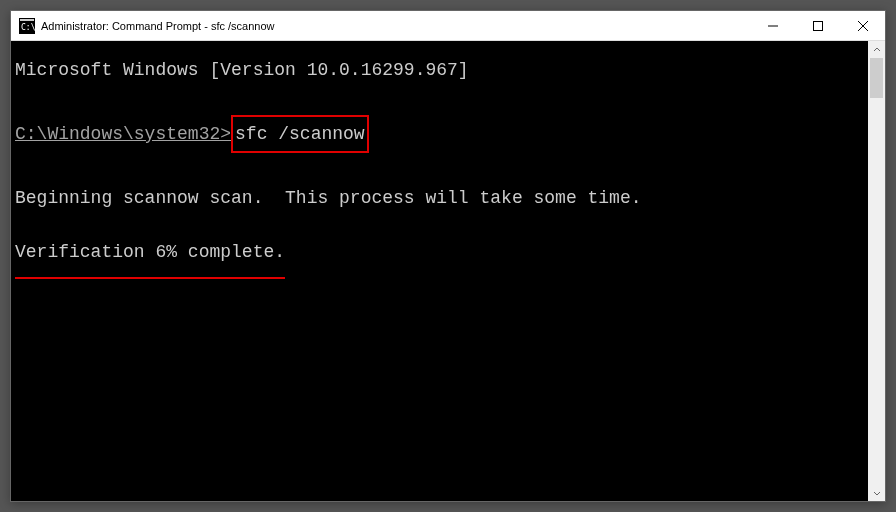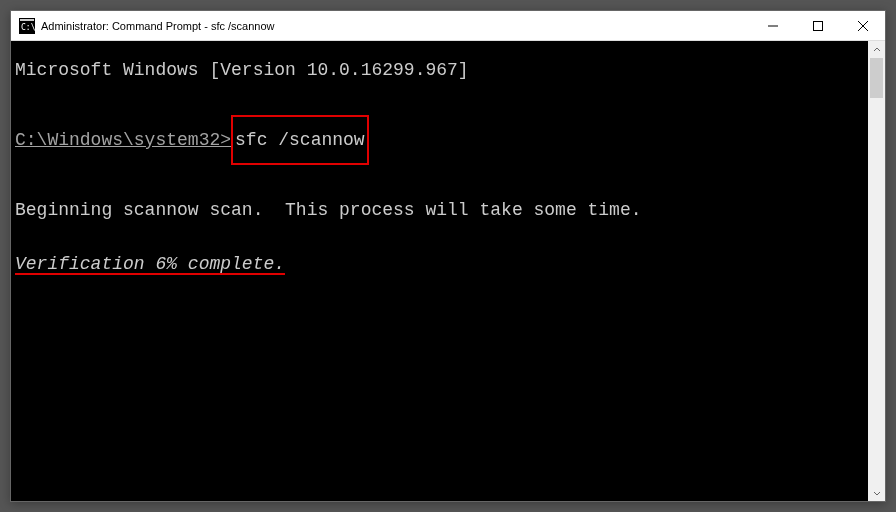--- a/index.html
+++ b/index.html
@@ -83,28 +83,27 @@
     }
     .terminal-line {
       white-space: pre;
     }
     .prompt-path {
       color: #a3a3a3;
       text-decoration: underline;
     }
     .highlight-box {
       border: 2px solid #e00000;
-      padding: 14px 2px;
+      padding: 8px 2px;
       display: inline-block;
     }
     .highlight-underline {
       border-bottom: 2px solid #e00000;
       display: inline-block;
-      padding-bottom: 0;
-      font-style: italic;
+      padding-bottom: 16px;
     }
     .scrollbar {
       width: 17px;
       background: #f0f0f0;
       display: flex;
       flex-direction: column;
     }
     .scroll-arrow {
       height: 17px;
       display: flex;

